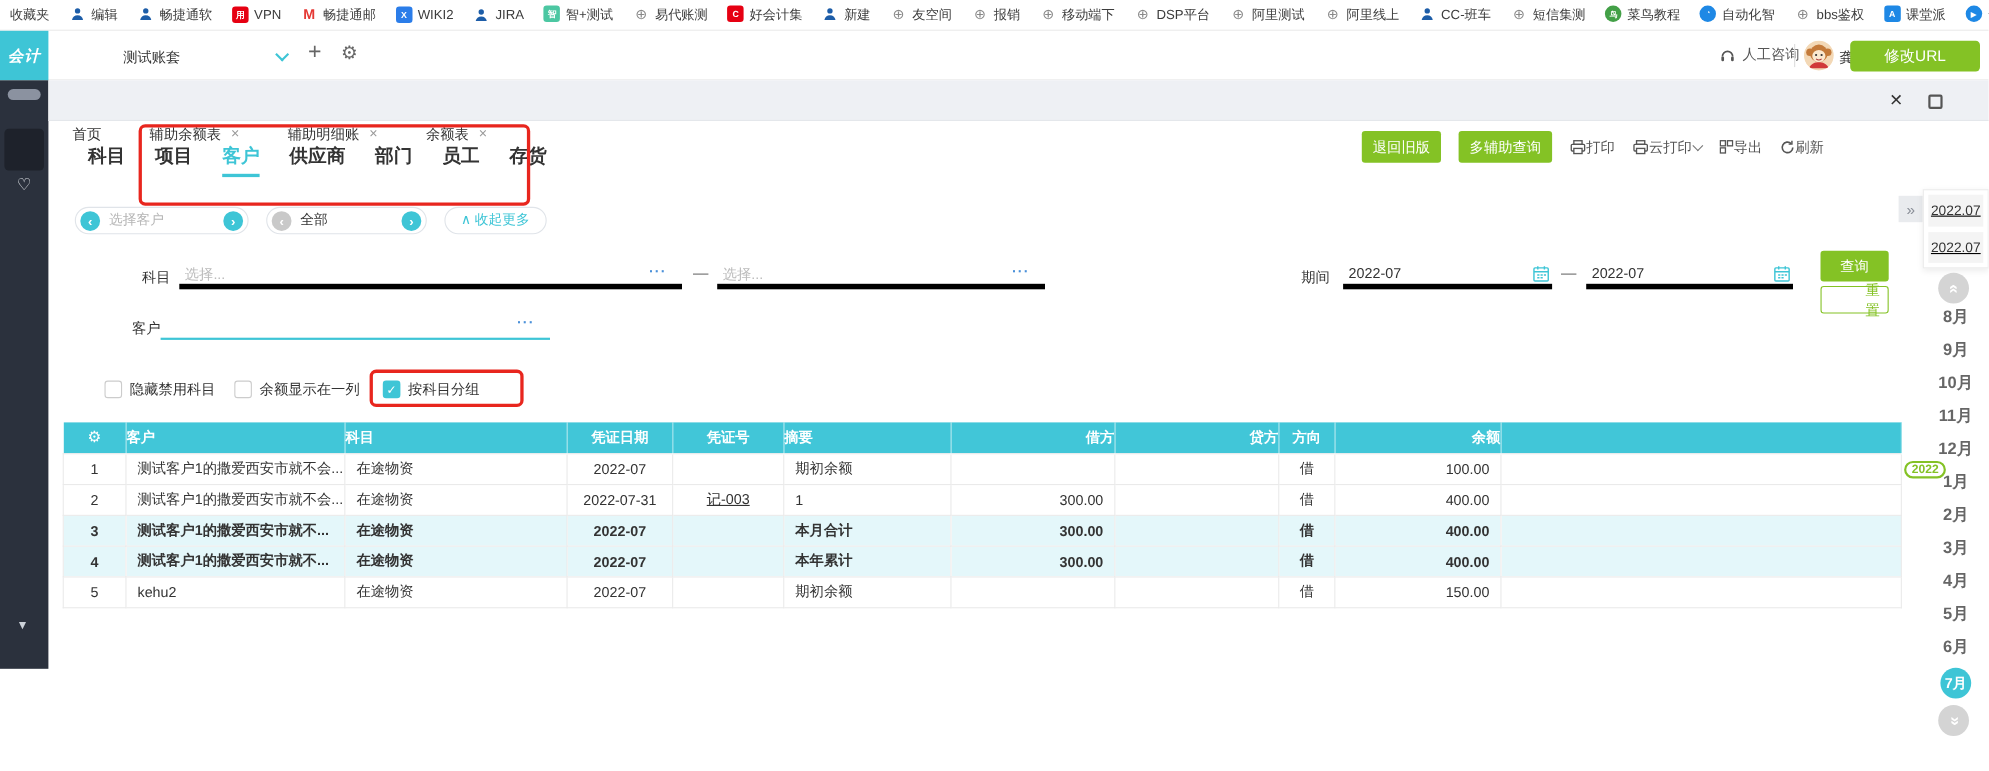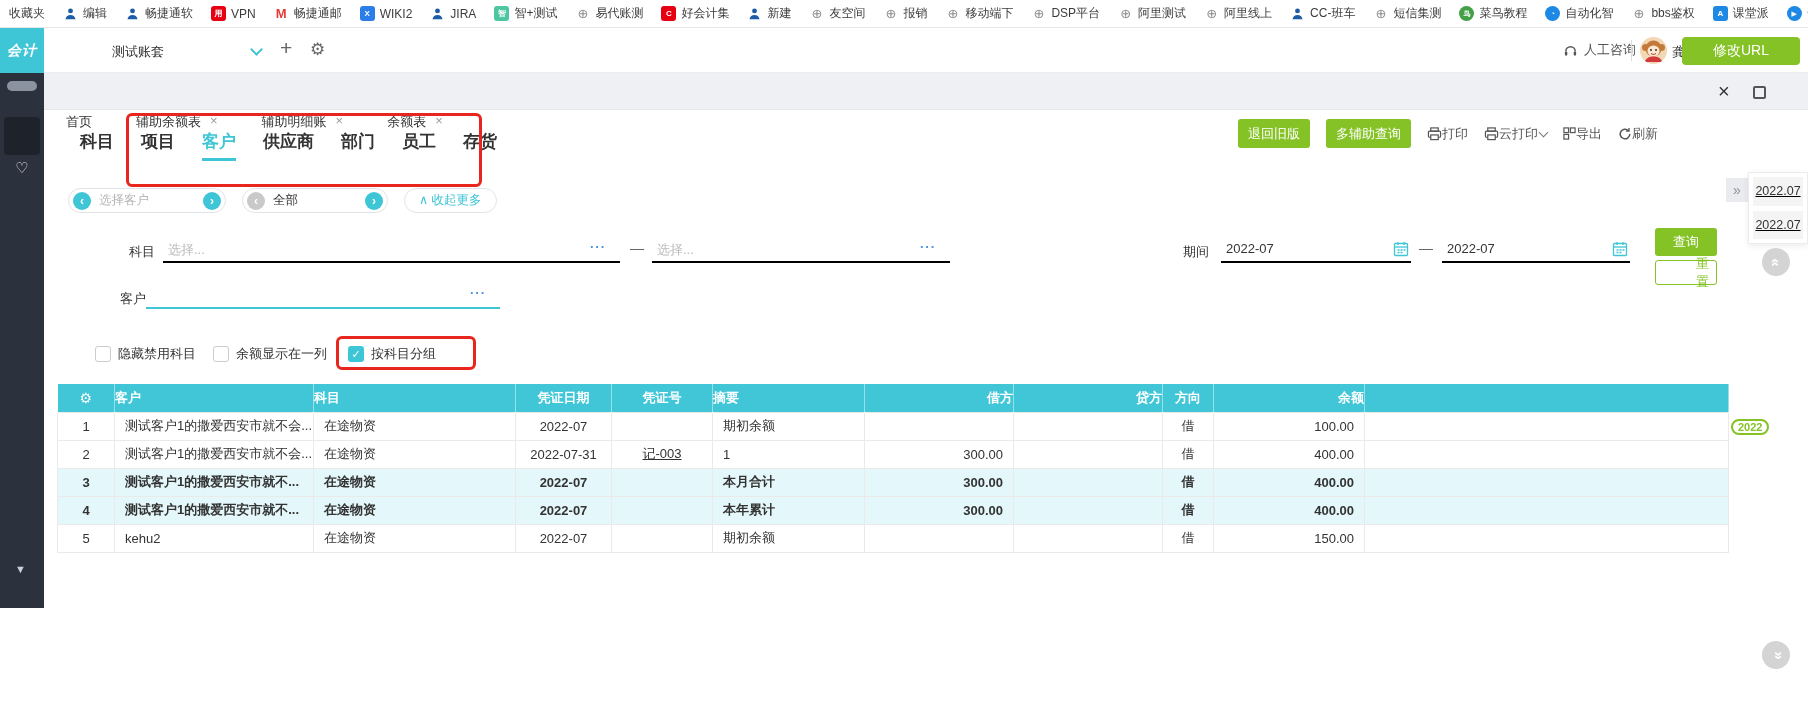--- a/index.html
+++ b/index.html
@@ -2,21 +2,21 @@
 <html><head>
 <meta charset="utf-8">
 <style>
   * { margin:0; padding:0; box-sizing:border-box; }
   body { font-family:"Liberation Sans","DejaVu Sans",sans-serif; background:#fff; }
   .screen { position:relative; width:1808px; height:701px; background:#fff; overflow:hidden; }
 
   
   .bm-bar { position:absolute; top:0; left:0; width:1808px; height:28px; background:#fff;
             border-bottom:1px solid #e7e7e7; display:flex; align-items:center; white-space:nowrap; overflow:hidden; }
-  .bm-item { display:inline-flex; align-items:center; gap:5px; padding:0 9px; font-size:12px; color:#3c3c3c; cursor:pointer; flex:0 0 auto; }
+  .bm-item { display:inline-flex; gap:5px; padding:0 9px; font-size:12px; color:#3c3c3c; cursor:pointer; flex:0 0 auto; }
   .bm-ico { width:15px; height:15px; display:inline-flex; align-items:center; justify-content:center; font-size:13px; color:#8a8a8a; flex:0 0 auto; }
   .bm-ico.square { border-radius:3px; color:#fff; font-size:8px; font-weight:700; }
   .bm-ico.circle { border-radius:50%; color:#fff; font-size:7px; font-weight:700; }
 
   
   .app-header { position:absolute; top:28px; left:0; width:1808px; height:45px; background:#fff; border-bottom:1px solid #ededed; }
   .logo { position:absolute; left:0; top:0; width:44px; height:45px; display:flex; align-items:center; justify-content:center;
           color:#fff; font-size:14px; font-weight:700; font-style:italic; letter-spacing:1px; }
   .account-name { position:absolute; left:112px; top:15px; font-size:13px; color:#333; }
   .acc-chevron { position:absolute; left:252px; top:17px; width:9px; height:9px; border-left:2px solid #3ec5d6; border-bottom:2px solid #3ec5d6; transform:rotate(-45deg); }
@@ -64,21 +64,21 @@
   .pills { position:absolute; left:68px; top:188px; display:flex; gap:16px; height:25px; }
   .pill { display:flex; align-items:center; gap:8px; padding:0 4px; border:1px solid #e0e4e9; border-radius:13px; background:#fff; font-size:12.5px; cursor:pointer; }
   .pill-chev { width:18px; height:18px; border-radius:50%; color:#fff; font-size:12px; font-weight:700; display:flex; align-items:center; justify-content:center; }
   .pill-chev.disabled { background:#c9c9c9 !important; }
   .pill-text-placeholder { color:#b5b5b5; min-width:96px; }
   .pill-text { color:#333; min-width:84px; }
   .pill.collapse { padding:0 14px; font-size:12.5px; }
 
   
   .f-label { position:absolute; font-size:13px; color:#333; }
-  .field { position:absolute; height:25px; border-bottom:2px solid #000000; font-size:13px; }
+  .field { position:absolute; height:25px; border-bottom:5px solid #000000; font-size:13px; }
   .field .ph { color:#bbb; position:absolute; left:5px; top:3px; }
   .field .val { color:#333; position:absolute; left:5px; top:3px; }
   .dots { position:absolute; right:14px; top:1px; color:#4a90d9; font-size:13px; font-weight:700; letter-spacing:1px; cursor:pointer; }
   .dash { position:absolute; color:#666; font-size:14px; }
   .cal { position:absolute; right:2px; top:3px; cursor:pointer; }
   .field.focus { border-bottom:2px solid #3ec5d6; }
   .btn-query { position:absolute; left:1655px; top:228px; width:62px; height:28px; border-radius:3px; color:#fff; font-size:13px;
                display:flex; align-items:center; justify-content:center; cursor:pointer; }
   .btn-reset { position:absolute; left:1655px; top:260px; width:62px; height:25px; border-radius:3px; background:#fff; font-size:13px;
                display:flex; align-items:center; justify-content:center; cursor:pointer; }
@@ -520,18 +520,32 @@
   </table>
 
   <div class="mr-tab">»</div>
   <div class="mr-panel">
     <div class="mr-period">2022.07</div>
     <div class="mr-period">2022.07</div>
   </div>
   <div class="mr-circle mr-up">
       <span>«</span>
     </div>
+  <div class="mr-months">
+      <div class="mr-month">8月</div>
+      <div class="mr-month">9月</div>
+      <div class="mr-month">10月</div>
+      <div class="mr-month">11月</div>
+      <div class="mr-month">12月</div>
+      <div class="mr-month">1月</div>
+      <div class="mr-month">2月</div>
+      <div class="mr-month">3月</div>
+      <div class="mr-month">4月</div>
+      <div class="mr-month">5月</div>
+      <div class="mr-month">6月</div>
+      <div class="mr-month active" style="background: rgb(62, 197, 214);">7月</div>
+    </div>
   <div class="mr-year" style="border: 2px solid rgb(132, 194, 37); color: rgb(132, 194, 37);">2022</div>
   <div class="mr-circle mr-down">
       <span>«</span>
     </div>
 
 </div>
 
 </body></html>

